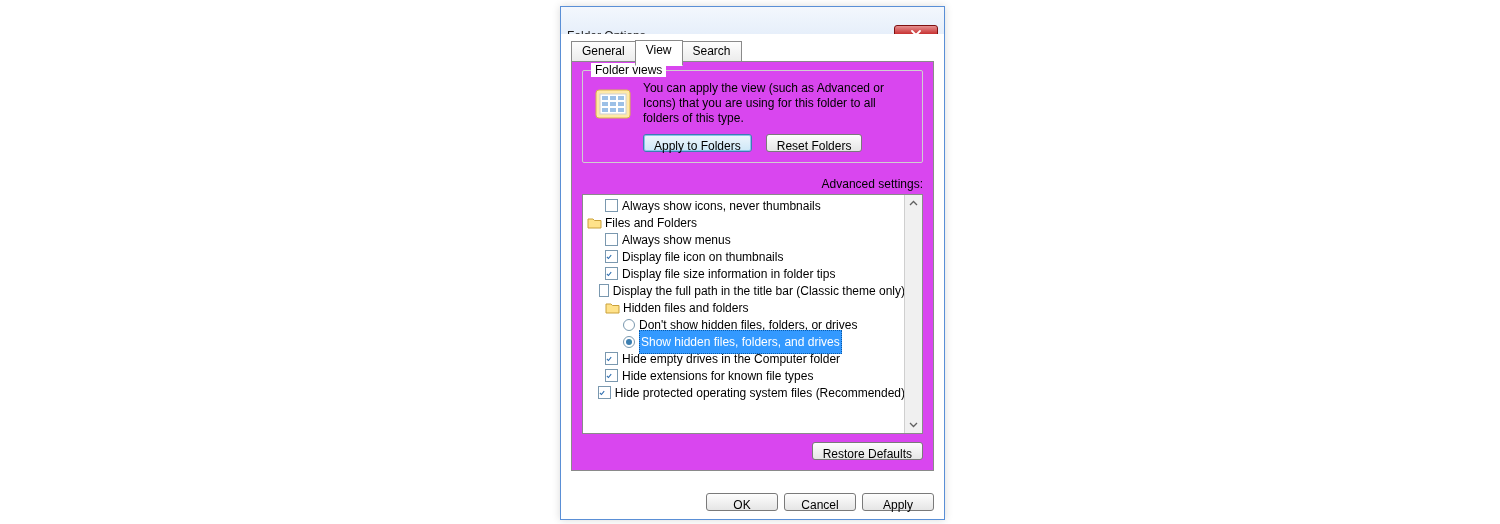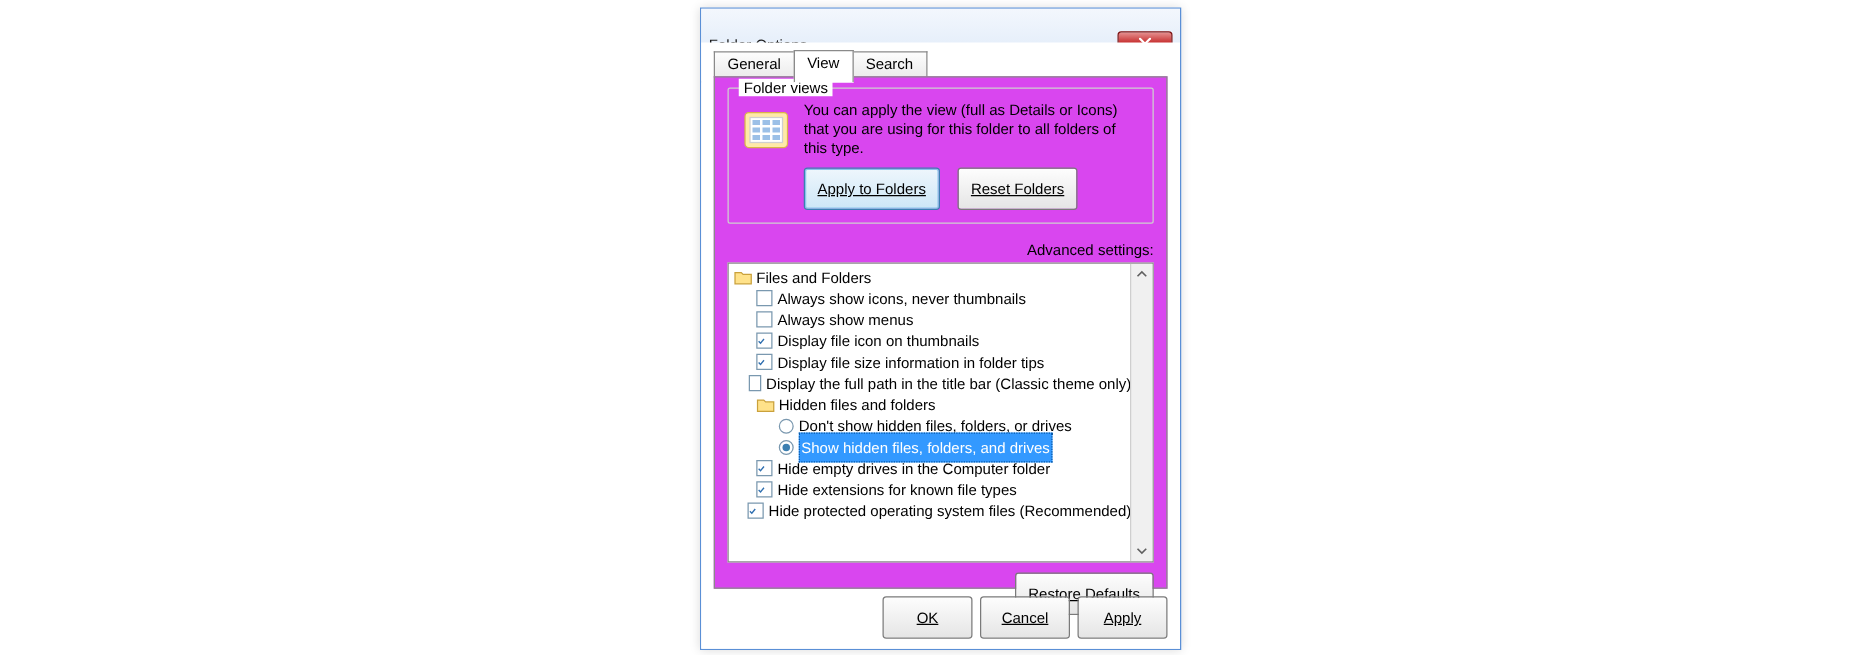--- a/index.html
+++ b/index.html
@@ -12,21 +12,21 @@
   .tabs{display:flex;height:21px;}
   .tab{border:1px solid #8a8a8a;border-bottom:none;background:linear-gradient(#fdfdfd,#ebebeb);padding:2px 10px 0 10px;font-size:12px;margin-right:-1px;position:relative;top:1px;cursor:default;}
   .tab.active{background:#fff;height:22px;top:0;border-bottom:1px solid #fff;z-index:2;}
   .tab-page{border:1px solid #8a8a8a;background:#d946ef;padding:8px 10px 10px 10px;height:410px;box-sizing:border-box;position:relative;}
   .groupbox{border:1px solid #cfcfcf;border-radius:2px;padding:10px 8px 10px 8px;position:relative;}
   .groupbox-title{position:absolute;top:-8px;left:8px;background:#fff;padding:0 4px;font-size:12px;}
   .folderviews-row{display:flex;gap:8px;}
   .fv-icon{width:44px;height:44px;flex:0 0 44px;display:flex;align-items:center;justify-content:center;}
   .fv-text{font-size:12px;line-height:1.25;}
   .fv-buttons{display:flex;gap:14px;margin-top:8px;margin-left:52px;}
-  .win-btn{min-width:96px;height:34px;border:1px solid #7a7a7a;border-radius:3px;background:linear-gradient(#fdfdfd,#e5e5e5);font-size:12px;padding:4px 10px;cursor:default;text-decoration:underline;}
+  .win-btn{min-width:96px;height:18px;border:1px solid #7a7a7a;border-radius:3px;background:linear-gradient(#fdfdfd,#e5e5e5);font-size:12px;padding:4px 10px;cursor:default;}
   .win-btn.blue-focus{border:1px solid #3c7fb1;box-shadow:inset 0 0 0 1px #89c3ec;background:linear-gradient(#eef6fc,#cde7f7);}
   .adv-label{margin-top:14px;margin-bottom:3px;font-size:12px;text-align:right;}
   .tree{border:1px solid #8a8a8a;background:#fff;height:238px;overflow:hidden;position:relative;}
   .tree-scroll{position:absolute;top:0;bottom:0;right:0;width:17px;background:#f0f0f0;border-left:1px solid #cfcfcf;display:flex;flex-direction:column;align-items:center;}
   .scroll-btn{width:15px;height:17px;display:flex;align-items:center;justify-content:center;}
   .scroll-track{flex:1;}
   .tree-body{position:absolute;top:0;left:0;right:17px;bottom:0;padding:2px 0;}
   .node{display:flex;align-items:center;height:17px;font-size:12px;white-space:nowrap;}
   .node .pad{display:inline-block;}
   .folder-icon{width:15px;height:13px;margin-right:3px;}
@@ -76,47 +76,47 @@
                 <rect x="18" y="14" width="6" height="4" fill="#9cc0e7"></rect>
                 <rect x="26" y="14" width="6" height="4" fill="#9cc0e7"></rect>
               <rect x="10" y="20" width="6" height="4" fill="#9cc0e7"></rect>
                 <rect x="18" y="20" width="6" height="4" fill="#9cc0e7"></rect>
                 <rect x="26" y="20" width="6" height="4" fill="#9cc0e7"></rect>
               <rect x="10" y="26" width="6" height="4" fill="#9cc0e7"></rect>
                 <rect x="18" y="26" width="6" height="4" fill="#9cc0e7"></rect>
                 <rect x="26" y="26" width="6" height="4" fill="#9cc0e7"></rect>
             </svg>
           </div>
-          <div class="fv-text">You can apply the view (full as Details or Icons) that you are using for this folder to all folders of this type.</div>
+          <div class="fv-text">You can apply the view (such as Advanced or Icons) that you are using for this folder to all folders of this type.</div>
         </div>
         <div class="fv-buttons">
           <button class="win-btn blue-focus">Apply to Folders</button>
           <button class="win-btn">Reset Folders</button>
         </div>
       </div>
 
       <div class="adv-label">Advanced settings:</div>
 
       <div class="tree">
         <div class="tree-body">
+
+          <div class="node">
+            <span class="pad" style="width:22px"></span>
+            <span class="chk"></span>
+            <span>Always show icons, never thumbnails</span>
+          </div>
 
           <div class="node">
             <span class="pad" style="width:4px"></span>
             <span class="folder-icon">
               <svg width="15" height="13" viewBox="0 0 15 13">
                   <path d="M1 3 h5 l1.5 1.5 H14 V12 H1 Z" fill="#ffe28a" stroke="#caa13b"></path>
                 </svg>
             </span>
             <span>Files and Folders</span>
-          </div>
-
-          <div class="node">
-            <span class="pad" style="width:22px"></span>
-            <span class="chk"></span>
-            <span>Always show icons, never thumbnails</span>
           </div>
 
           <div class="node">
             <span class="pad" style="width:22px"></span>
             <span class="chk"></span>
             <span>Always show menus</span>
           </div>
 
           <div class="node">
             <span class="pad" style="width:22px"></span>

